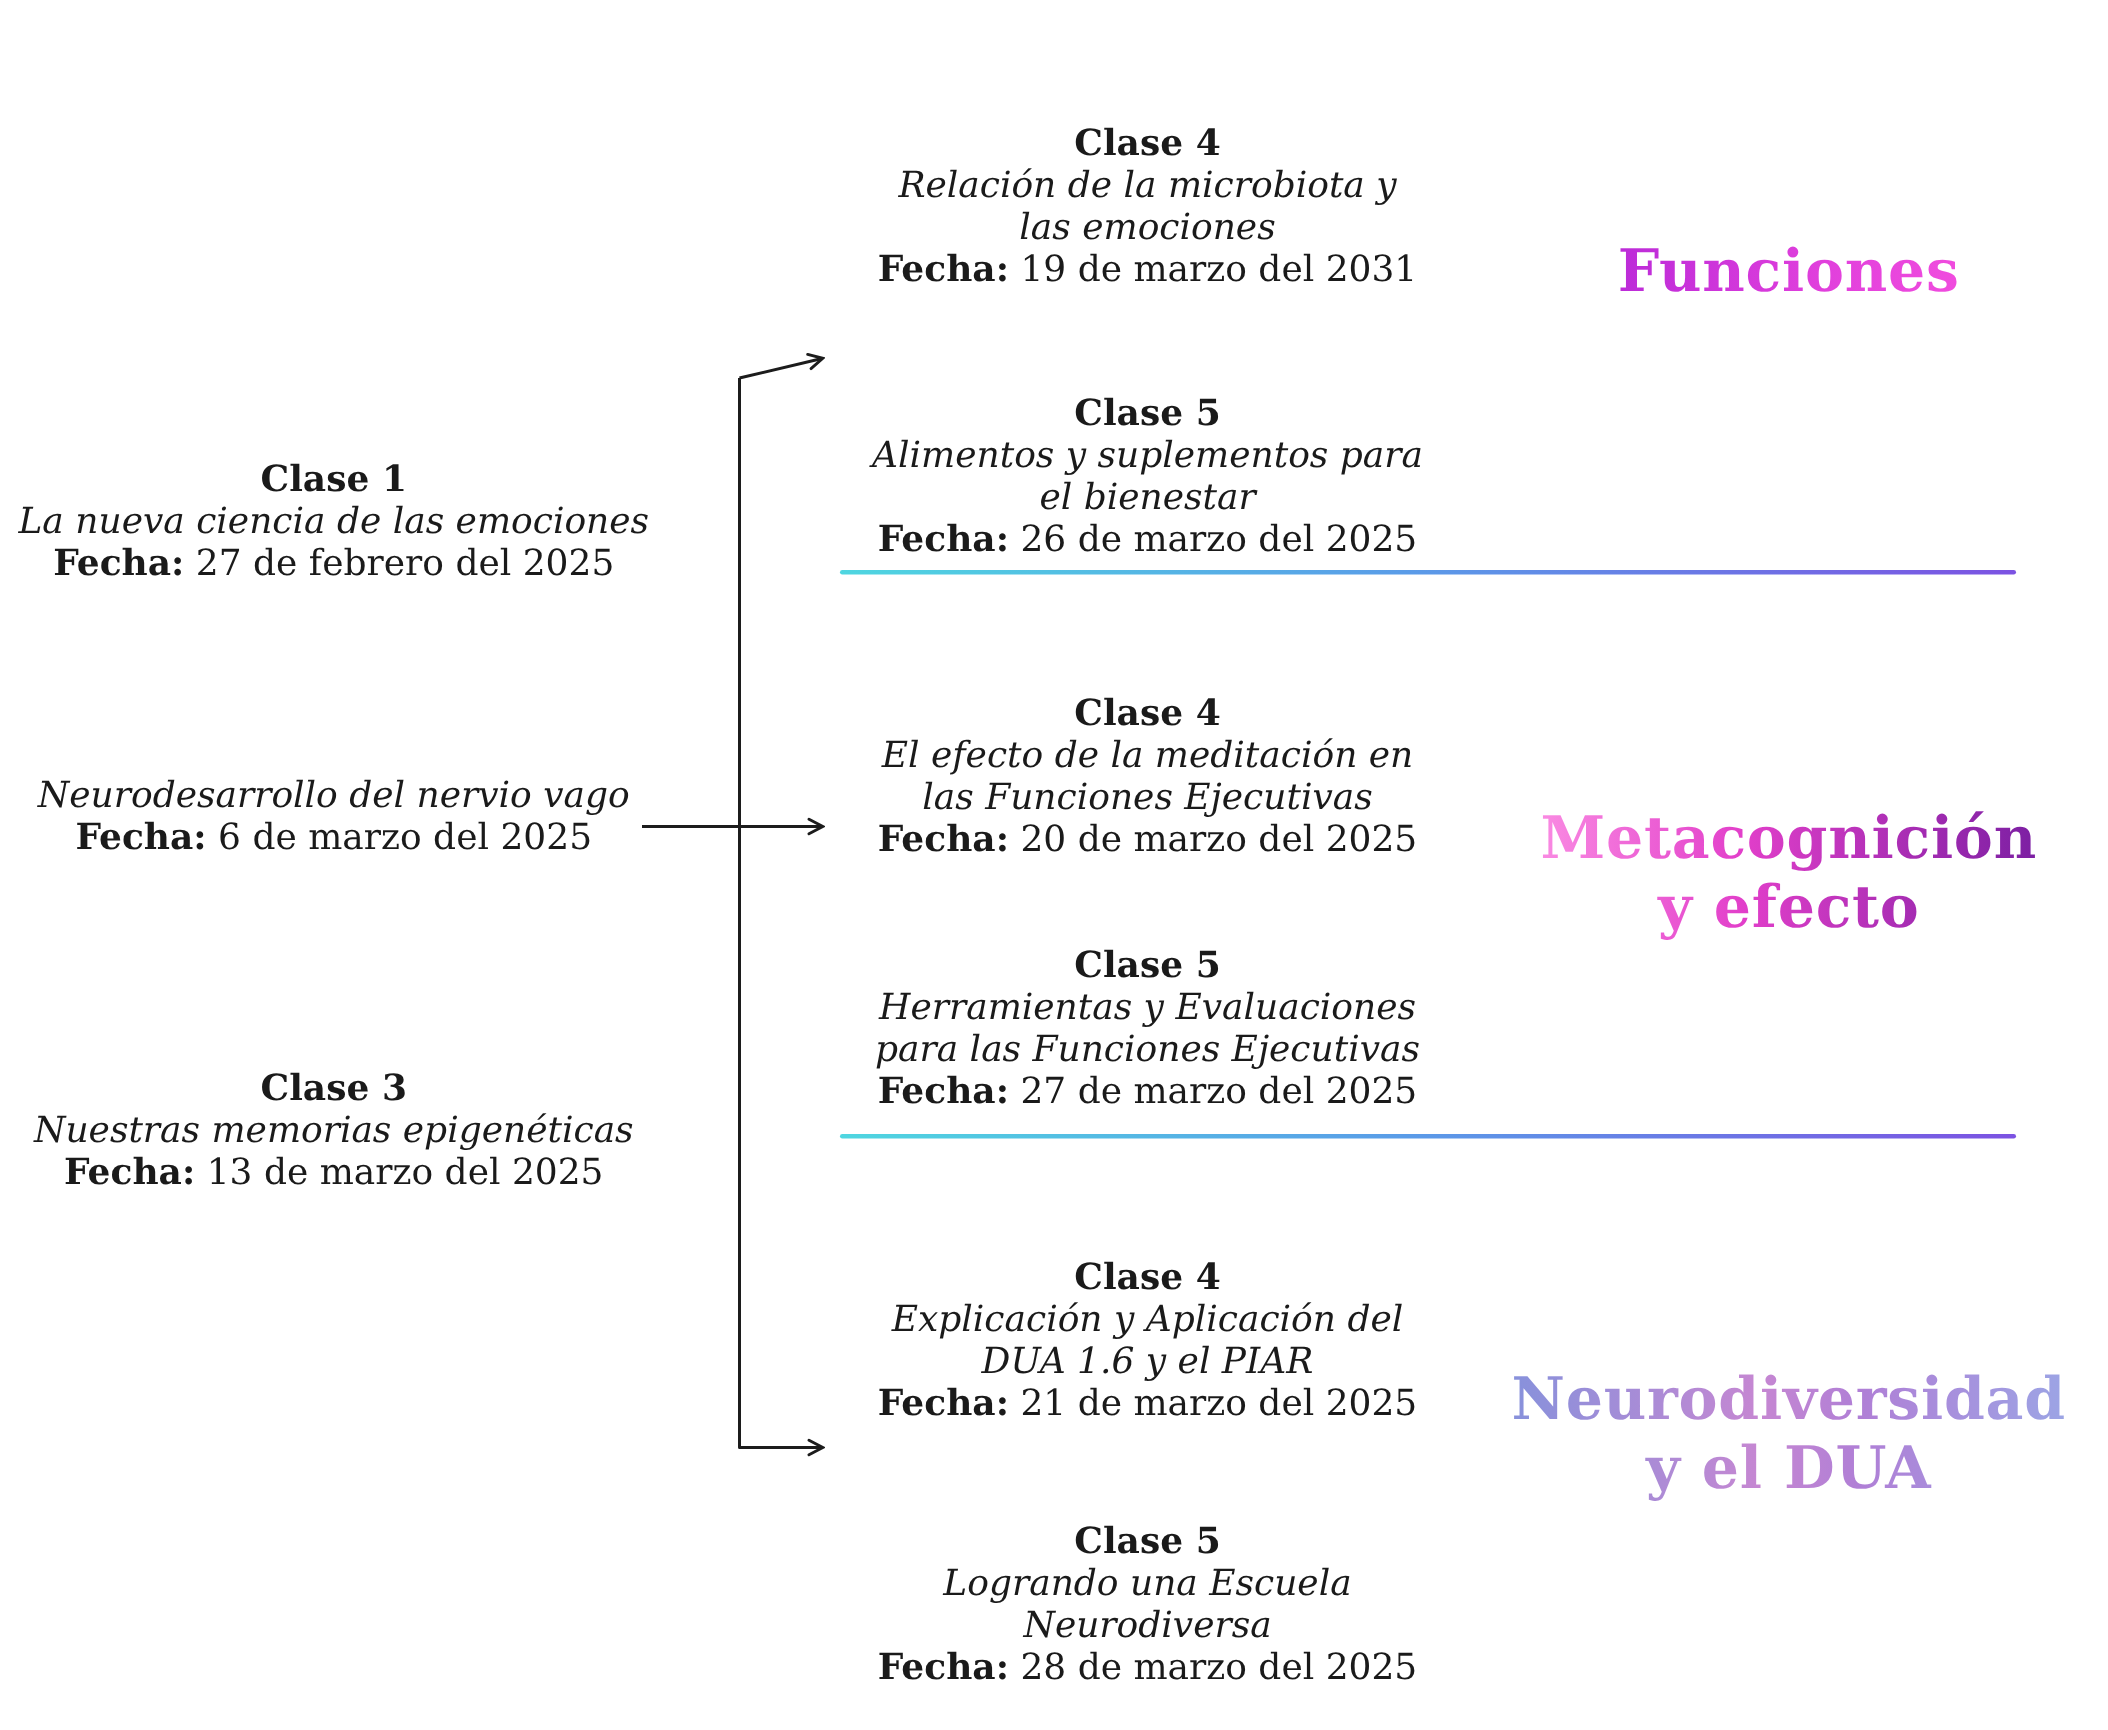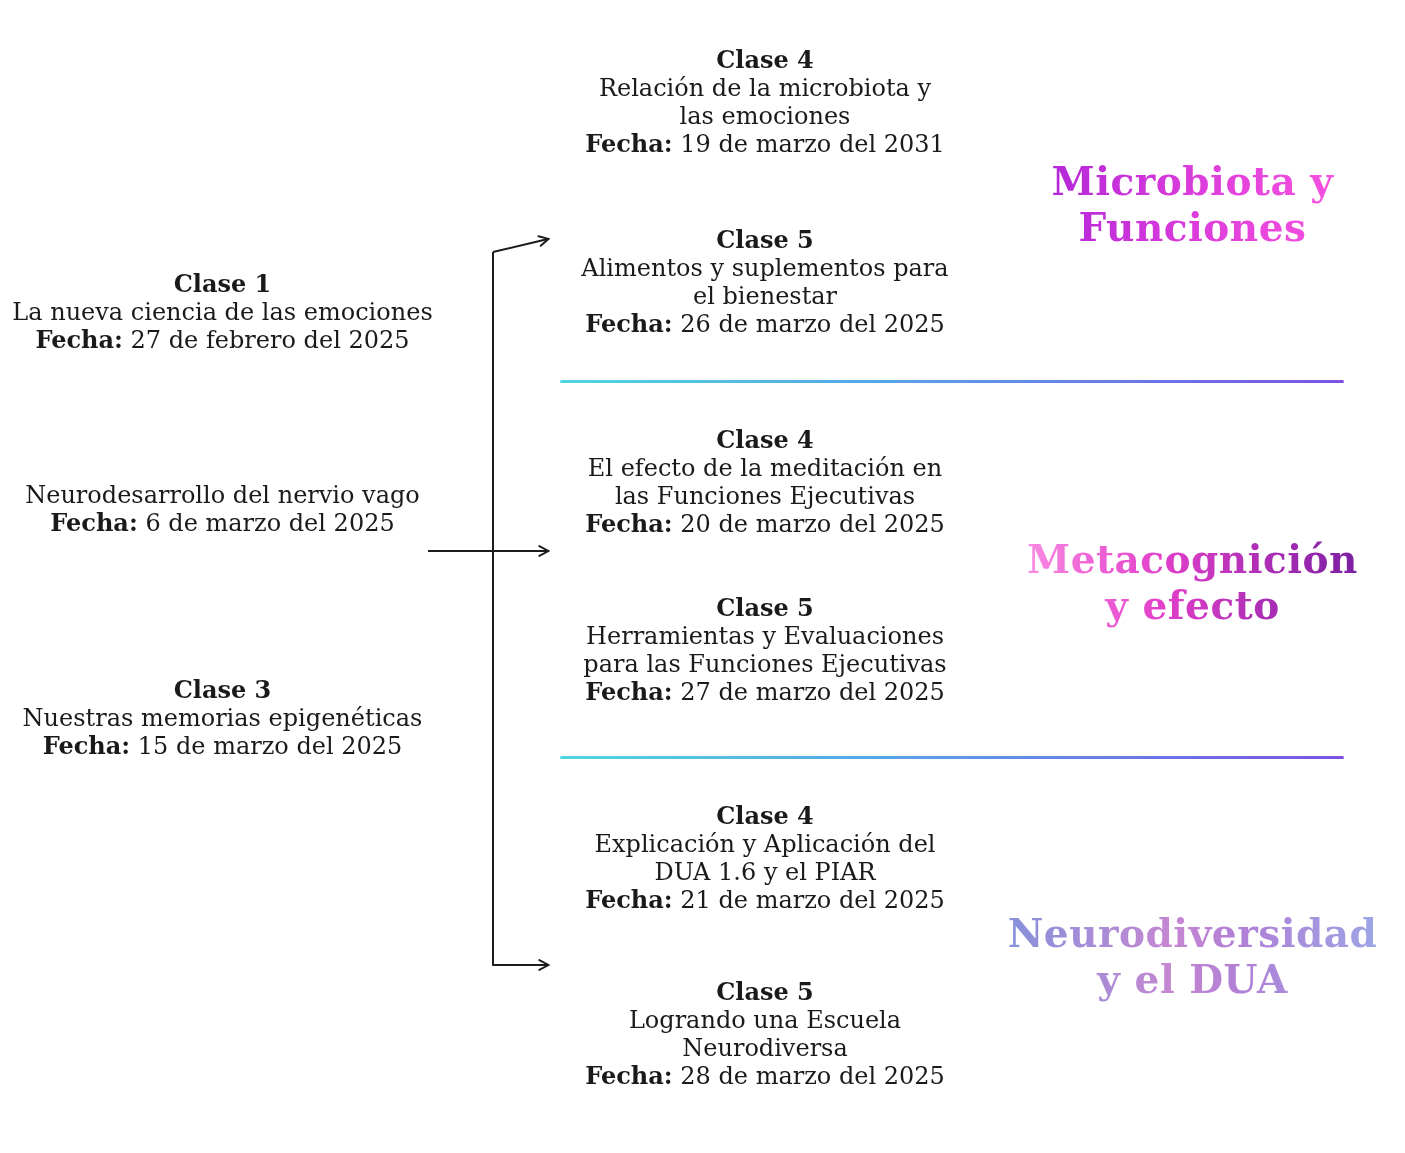--- a/index.html
+++ b/index.html
@@ -4,24 +4,24 @@
 <style>
   html,body{margin:0;padding:0;}
   body{
     width:1405px;height:1153px;position:relative;
     background:#ffffff;
     font-family:"DejaVu Serif","Liberation Serif",serif;
     color:#1a1a1a;overflow:hidden;
   }
   .class-block{
     position:absolute;text-align:center;
-    font-size:24px;line-height:28px;color:#1a1a1a;
+    font-size:24px;line-height:28px;color:#1a1a1a;margin-top:35px;
   }
   .class-title{font-weight:bold;}
-  .topic-line{}
+  .topic-line{font-style:italic;}
   .fecha-line .fecha-label{font-weight:bold;}
   .left-block{left:0;width:445px;}
   .mid-block{left:545px;width:440px;}
   .module-heading{
     position:absolute;left:995px;width:395px;
     text-align:center;font-weight:bold;
     font-size:39px;line-height:46px;letter-spacing:0.5px;
     -webkit-background-clip:text;background-clip:text;color:transparent;
   }
   .module-heading .heading-line{white-space:nowrap;}
@@ -40,21 +40,21 @@
 </div>
 
 <div class="class-block left-block" style="top:481px">
   <div class="topic-line">Neurodesarrollo del nervio vago</div>
   <div class="fecha-line"><span class="fecha-label">Fecha:</span> <span>6 de marzo del 2025</span></div>
 </div>
 
 <div class="class-block left-block" style="top:676px">
   <div class="class-title">Clase 3</div>
   <div class="topic-line">Nuestras memorias epigenéticas</div>
-  <div class="fecha-line"><span class="fecha-label">Fecha:</span> <span>15 de marzo del 2025</span></div>
+  <div class="fecha-line"><span class="fecha-label">Fecha:</span> <span>13 de marzo del 2025</span></div>
 </div>
 
 <div class="class-block mid-block" style="top:46px">
   <div class="class-title">Clase 4</div>
   <div class="topic-line">Relación de la microbiota y</div>
   <div class="topic-line">las emociones</div>
   <div class="fecha-line"><span class="fecha-label">Fecha:</span> <span>19 de marzo del 2031</span></div>
 </div>
 
 <div class="class-block mid-block" style="top:226px">
@@ -90,21 +90,20 @@
 </div>
 
 <div class="class-block mid-block" style="top:978px">
   <div class="class-title">Clase 5</div>
   <div class="topic-line">Logrando una Escuela</div>
   <div class="topic-line">Neurodiversa</div>
   <div class="fecha-line"><span class="fecha-label">Fecha:</span> <span>28 de marzo del 2025</span></div>
 </div>
 
 <div class="module-heading" style="top: 158px; background-image: linear-gradient(90deg, rgb(165, 31, 214), rgb(224, 63, 220) 55%, rgb(255, 88, 224));">
-  <div class="heading-line">Microbiota y</div>
   <div class="heading-line">Funciones</div>
 </div>
 
 <div class="module-heading" style="top: 536px; background-image: linear-gradient(90deg, rgb(255, 156, 232), rgb(226, 63, 202) 42%, rgb(107, 26, 156));">
   <div class="heading-line">Metacognición</div>
   <div class="heading-line">y efecto</div>
 </div>
 
 <div class="module-heading" style="top: 910px; background-image: linear-gradient(90deg, rgb(130, 146, 220), rgb(198, 135, 210) 45%, rgb(176, 127, 214) 62%, rgb(154, 168, 230));">
   <div class="heading-line">Neurodiversidad</div>

